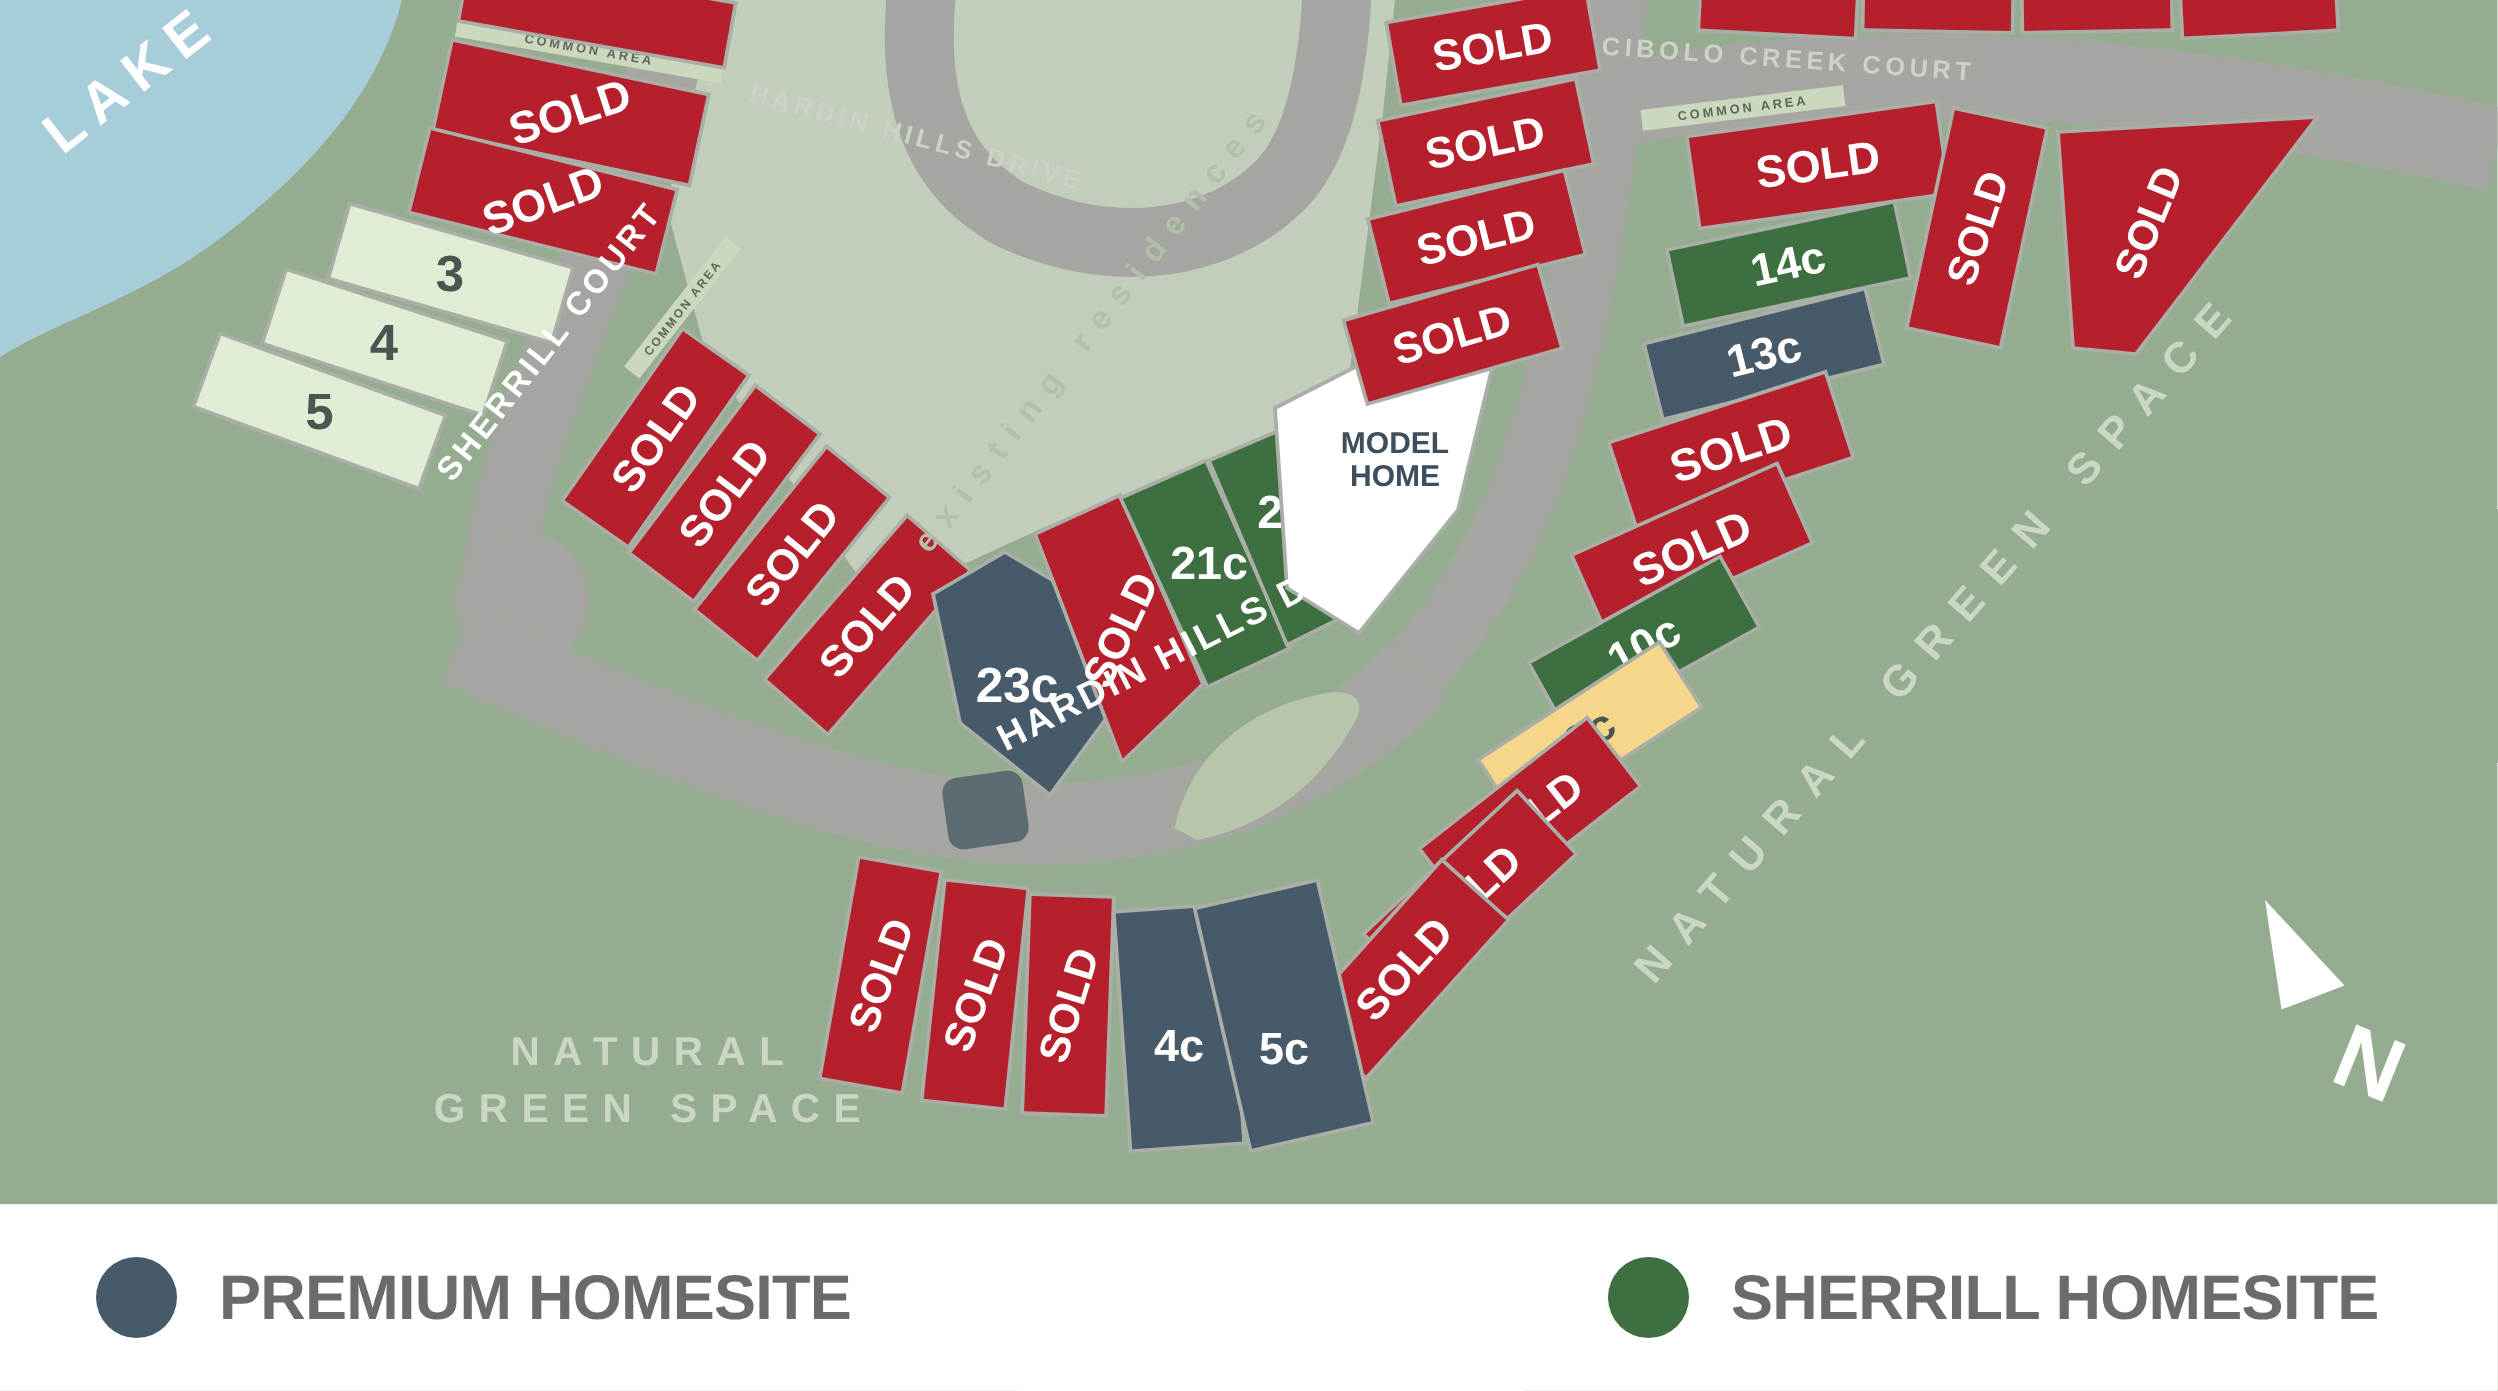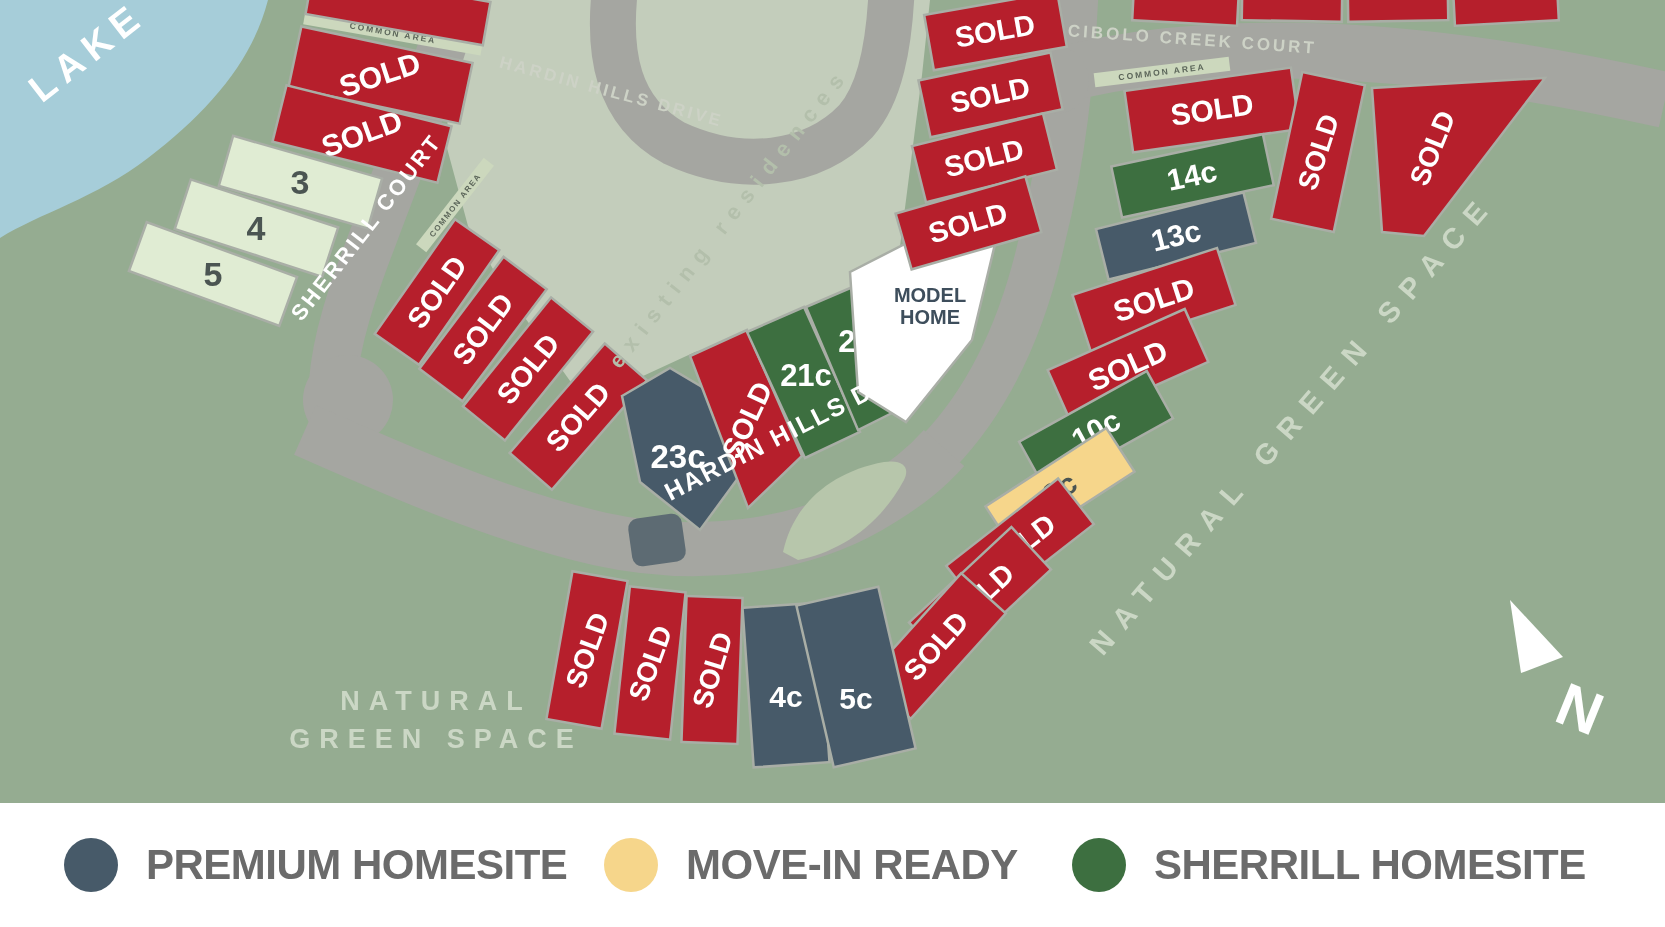--- a/index.html
+++ b/index.html
@@ -238,22 +238,18 @@
         <text transform="translate(1572,728) rotate(22)" text-anchor="middle" font-size="60" fill="var(--compass)">N</text>
       </g>
     </svg>
   </div>
 
   <div class="legend">
     <div class="legend-item" style="left:64px">
       <span class="legend-swatch" style="background: rgb(71, 90, 105);"></span>
       <span class="legend-label" style="color: rgb(107, 107, 107);">PREMIUM HOMESITE</span>
     </div>
-    <div class="legend-item" style="left:604px">
-      <span class="legend-swatch" style="background: rgb(246, 214, 139);"></span>
-      <span class="legend-label" style="color: rgb(107, 107, 107);">MOVE-IN READY</span>
-    </div>
     <div class="legend-item" style="left:1072px">
       <span class="legend-swatch" style="background: rgb(61, 111, 64);"></span>
       <span class="legend-label" style="color: rgb(107, 107, 107);">SHERRILL HOMESITE</span>
     </div>
   </div>
 </div>
 
 </body></html>

